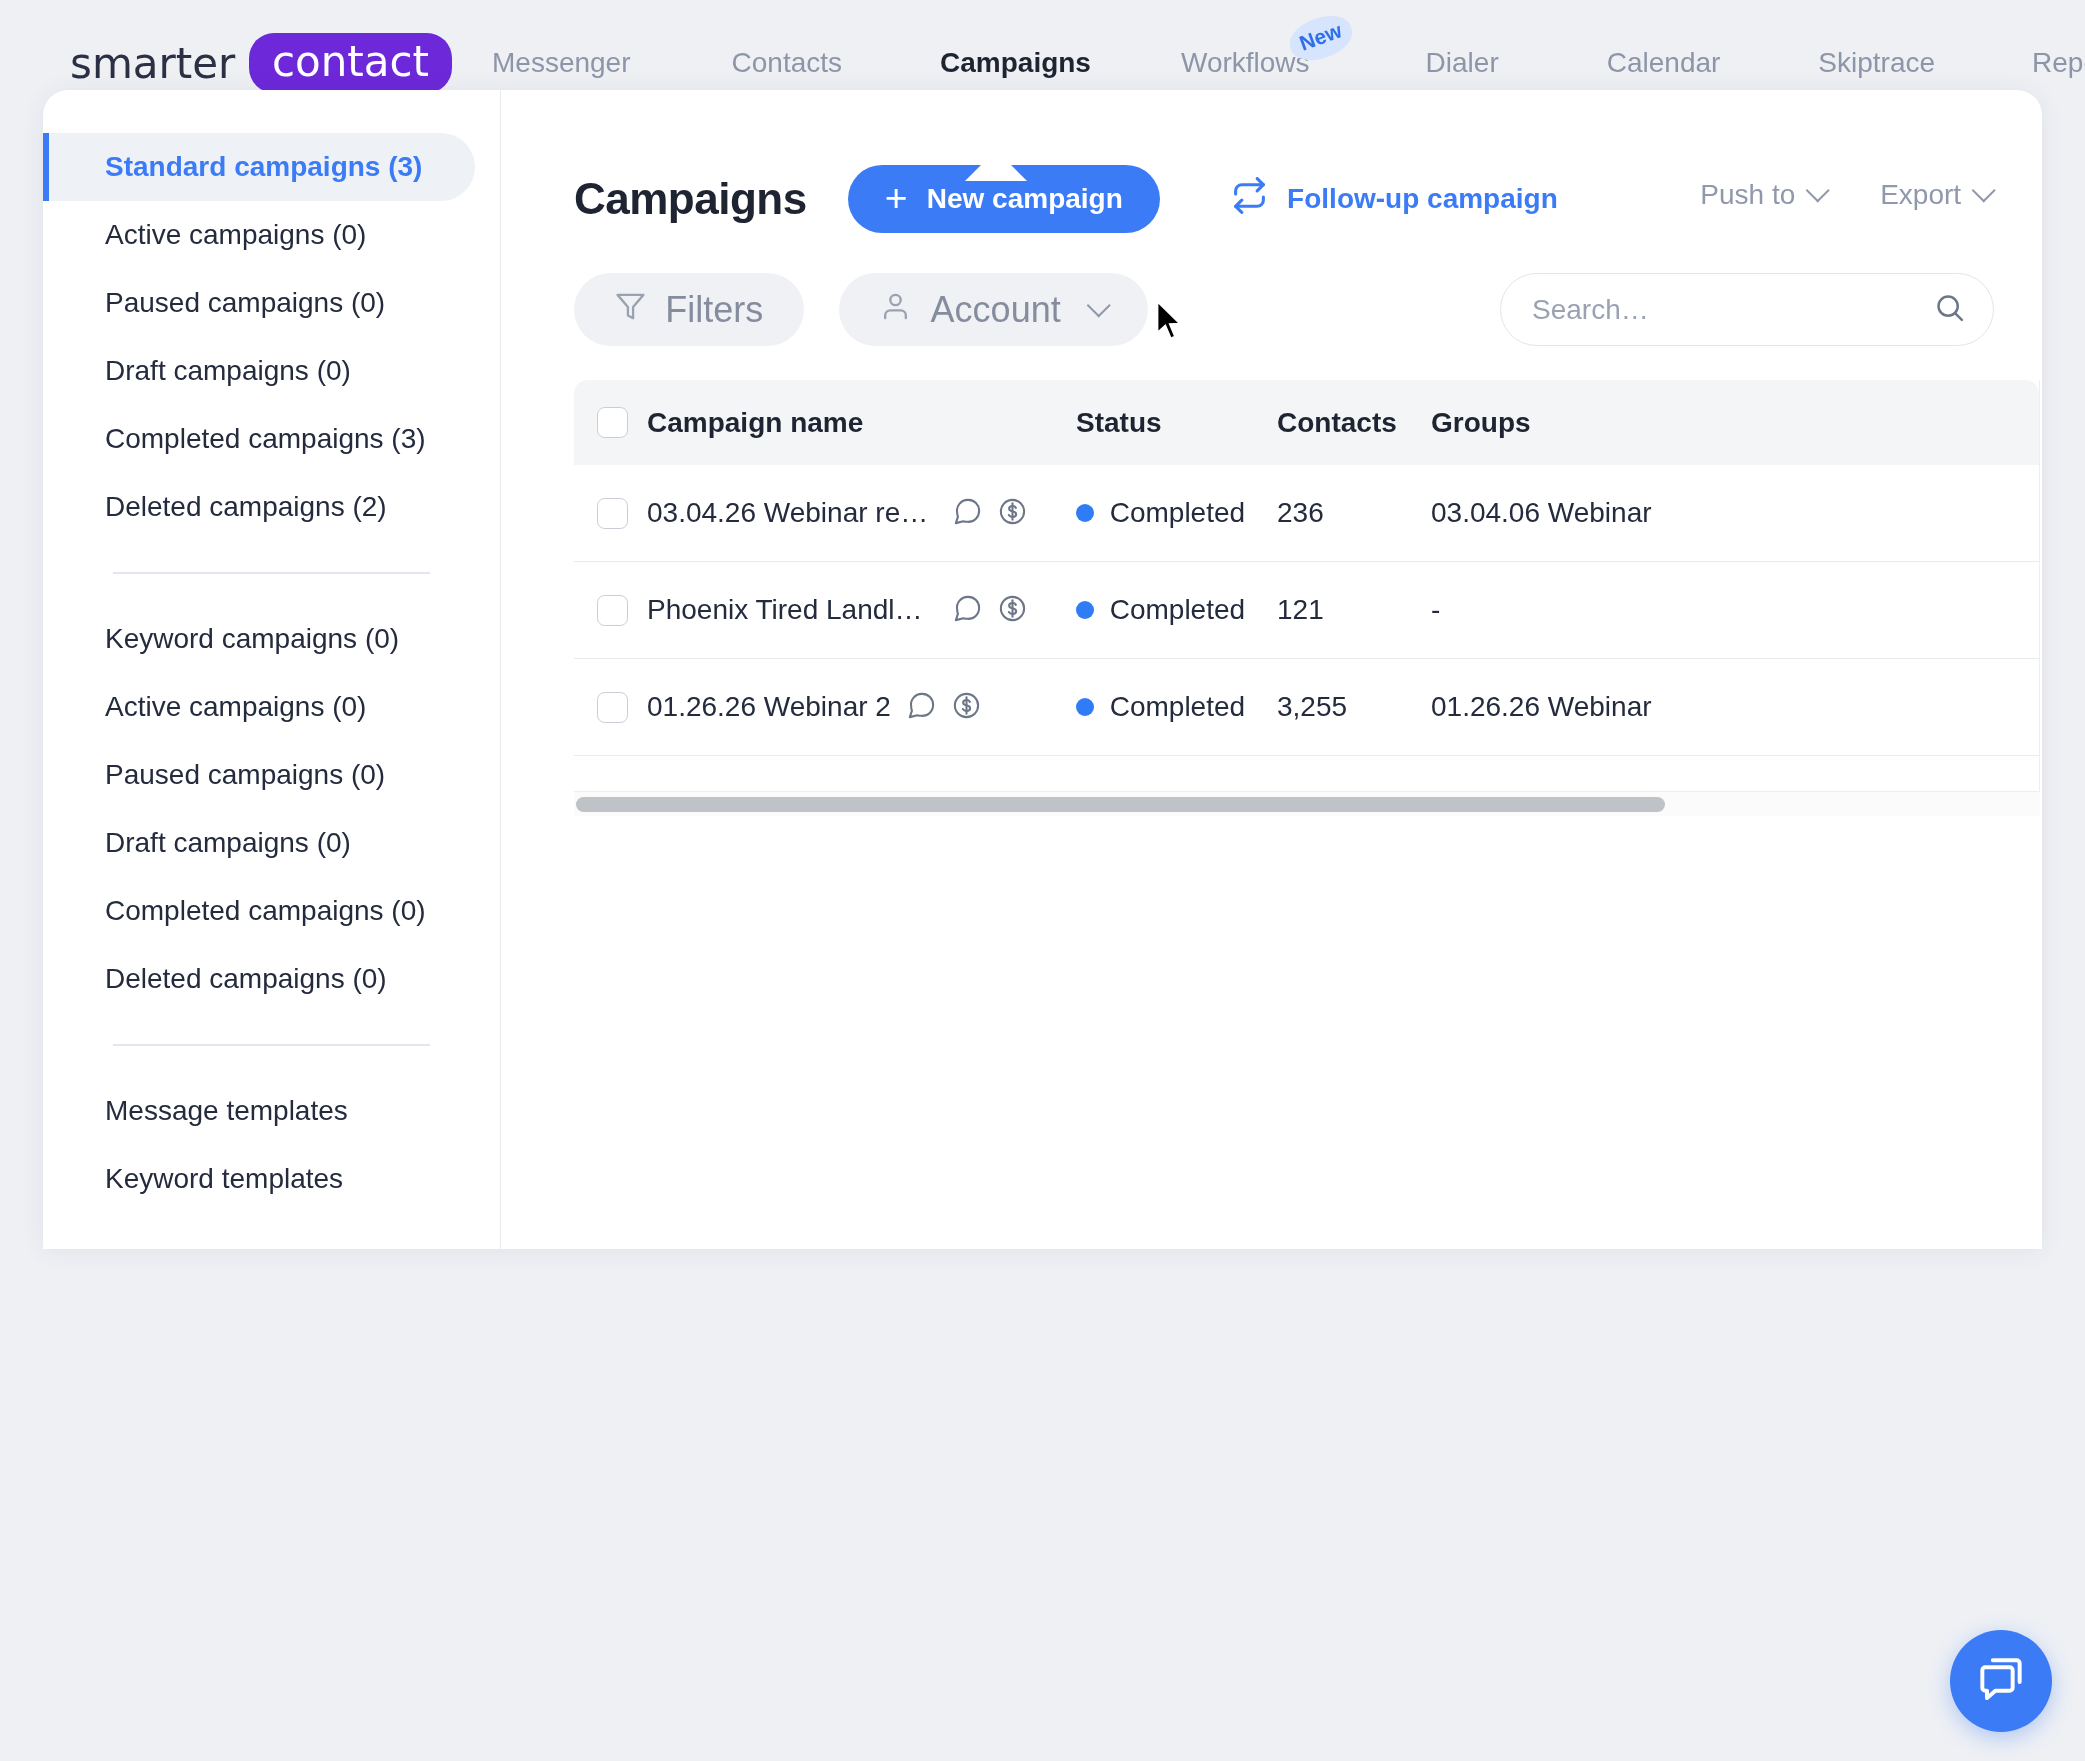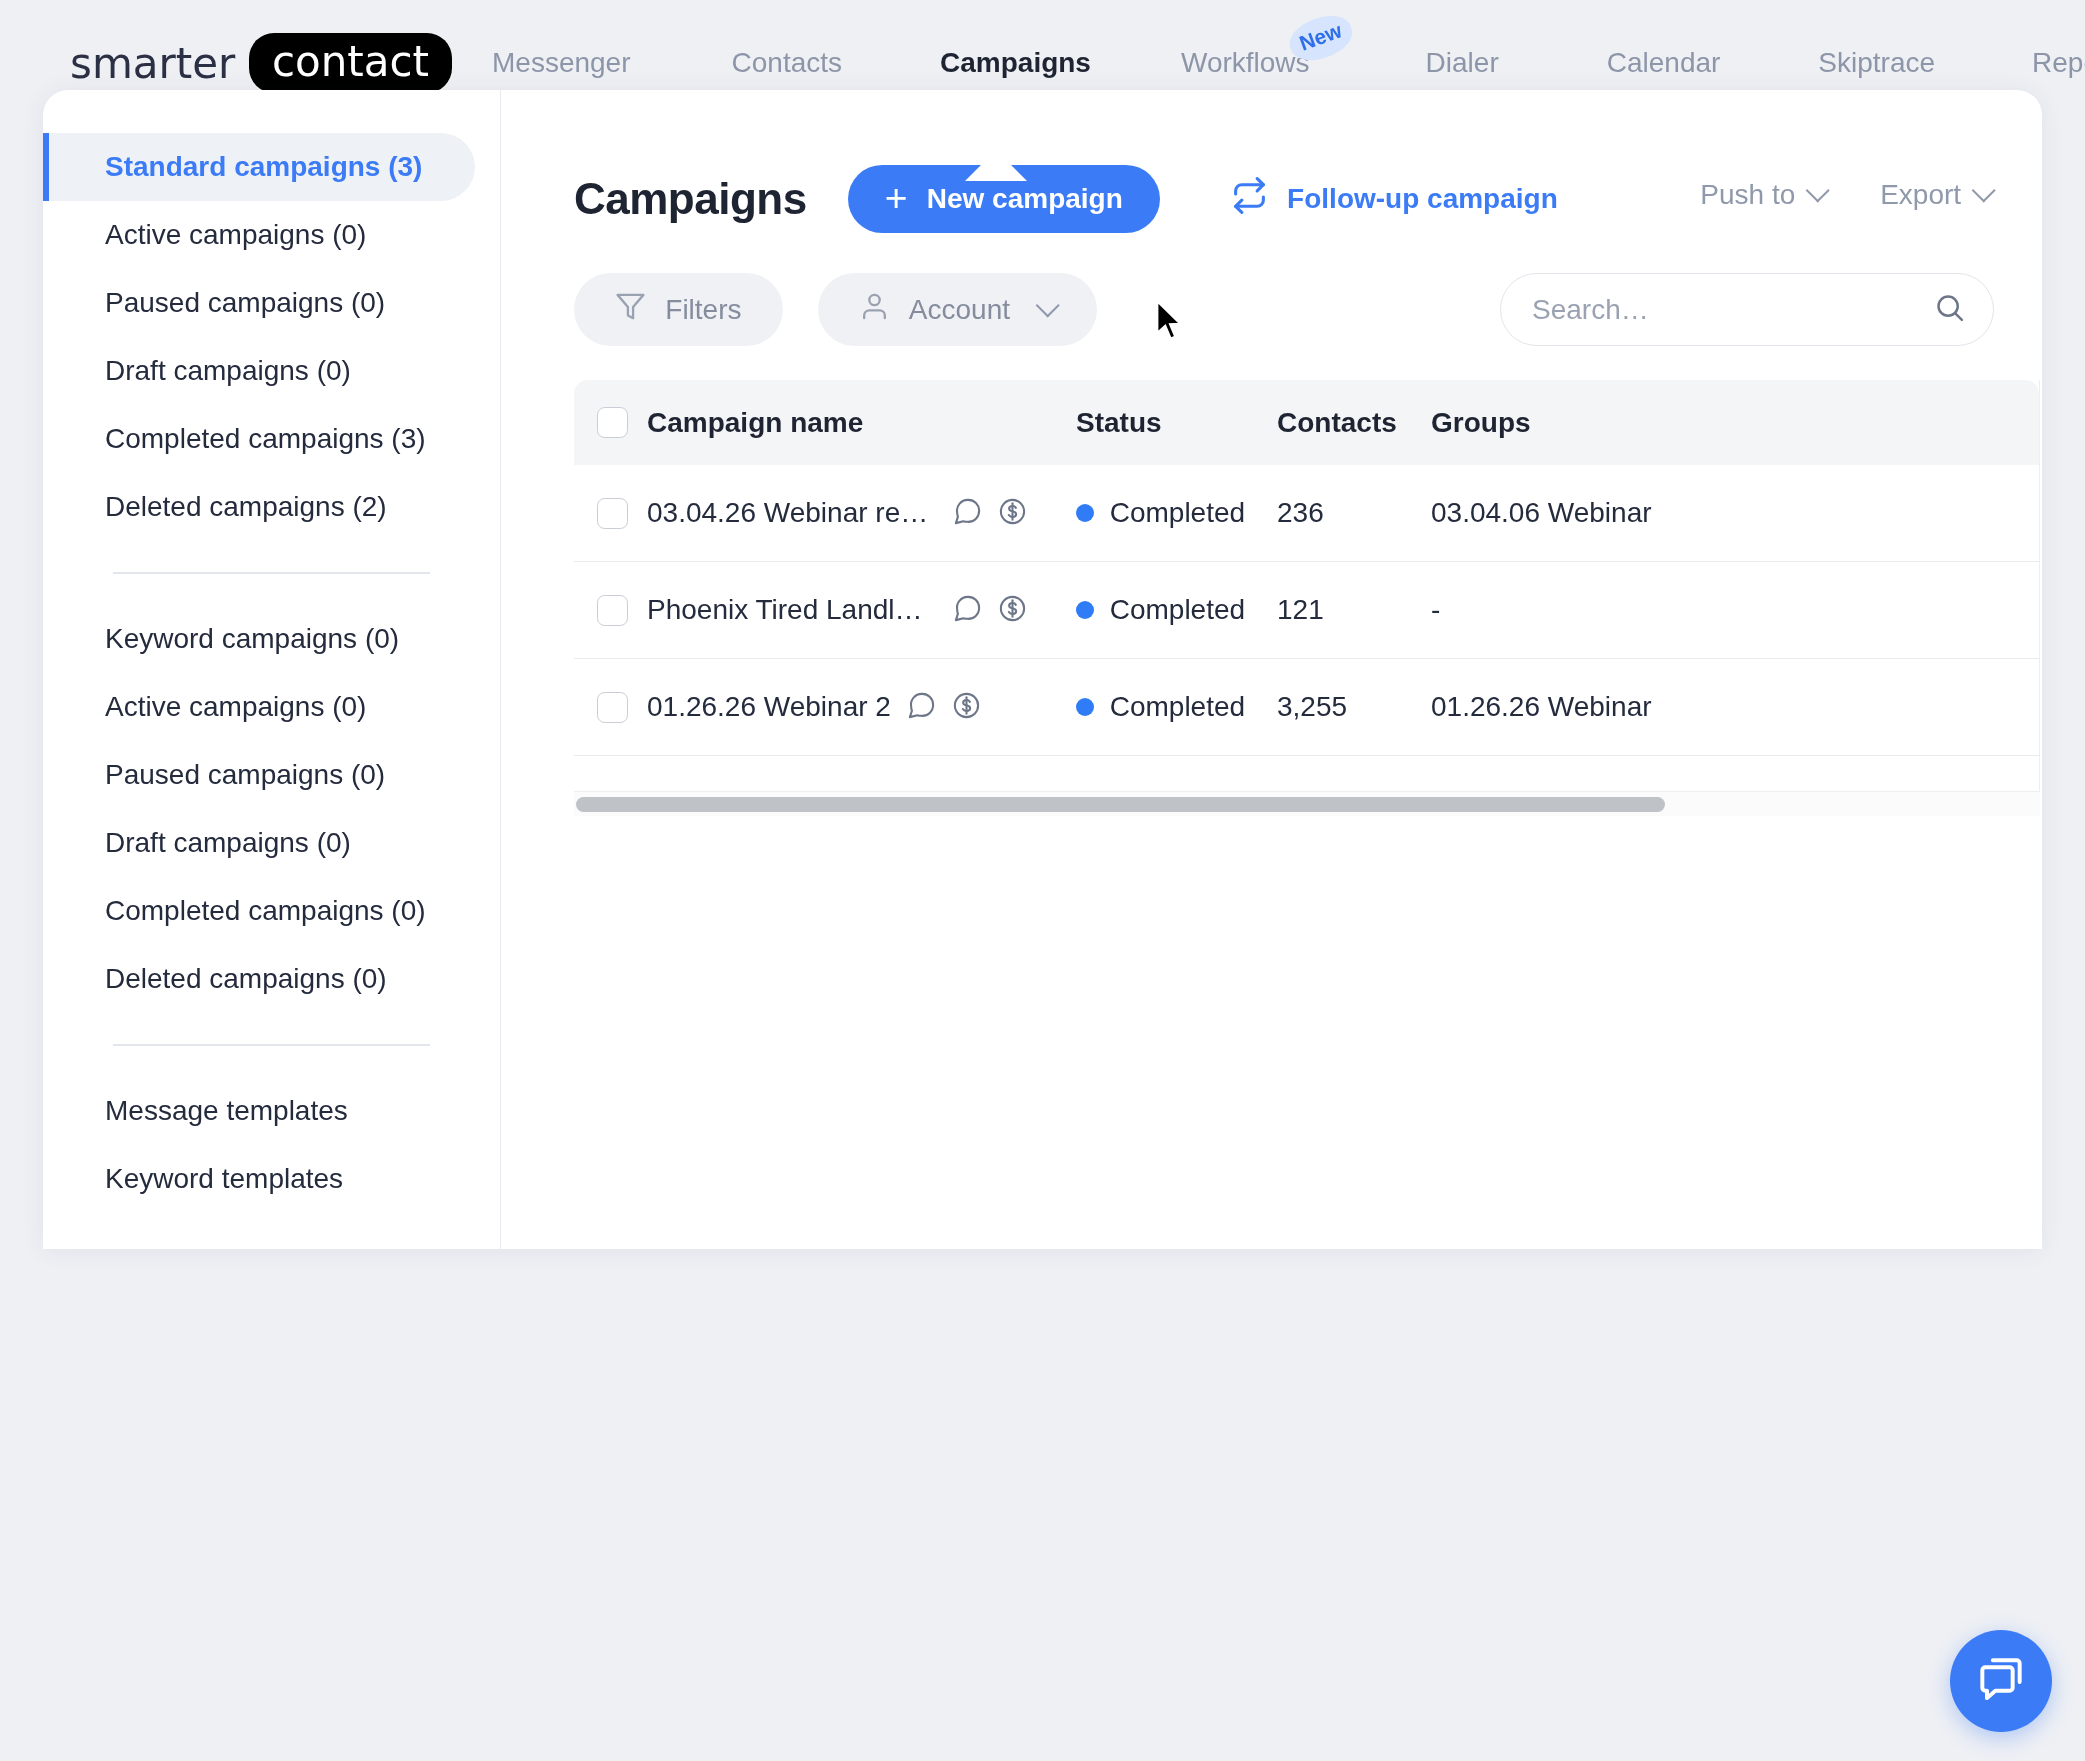--- a/index.html
+++ b/index.html
@@ -20,21 +20,21 @@
   .logo {
     position: absolute; left: 70px; top: 39px;
     display: flex; align-items: center; gap: 0;
     height: 48px;
   }
   .logo-smarter {
     font-size: 42px; letter-spacing: 0px; color: #2b3044;
     font-family: "DejaVu Sans", sans-serif; font-weight: 400;
   }
   .logo-contact {
-    background: #000000; color: #fff;
+    background: #6d28d9; color: #fff;
     font-size: 42px; font-family: "DejaVu Sans", sans-serif;
     border-radius: 25px; padding: 3.9px 23px 6.8px 23px;
     margin-left: 13.5px;
   }
   .navitems {
     position: absolute; left: 492px; top: 0;
     height: 126px; display: flex; align-items: center;
   }
   .navitem {
     font-size: 28px; color: #8d95a8; font-weight: 400;
@@ -146,21 +146,21 @@
   
   .filter-row {
     position: absolute; left: 71px; top: 183px;
     width: 1400px; height: 73px;
     display: flex; align-items: center;
   }
   .pill {
     background: #f0f1f4; border: none; border-radius: 37px;
     height: 73px; padding: 0 41px;
     display: flex; align-items: center; gap: 19.3px;
-    font-size: 28px; color: #848c9d; cursor: pointer;
+    font-size: 36px; color: #848c9d; cursor: pointer;
     font-family: "Liberation Sans", sans-serif;
   }
   .pill + .pill { margin-left: 35px; }
   .search-box {
     position: absolute; right: 48px; top: 183px;
     width: 494px; height: 73px;
     border: 1.9px solid #e2e5ea; border-radius: 37px;
     display: flex; align-items: center;
     padding: 0 27px 0 31px; background: #fff;
   }

